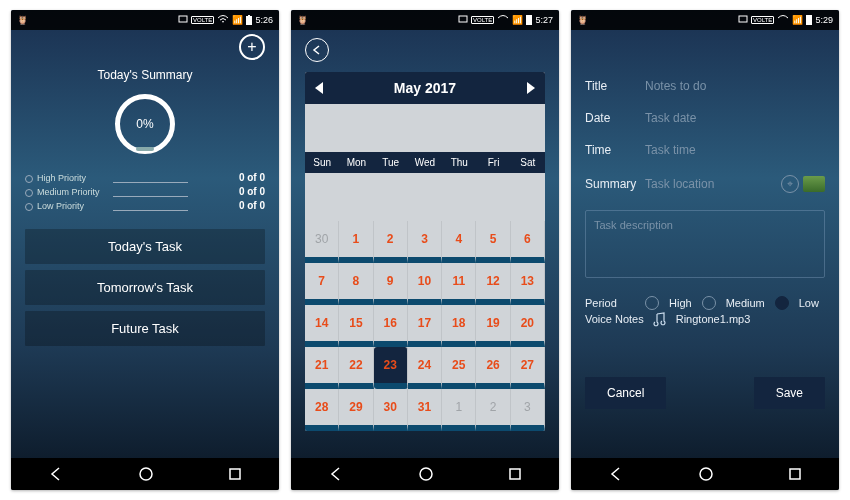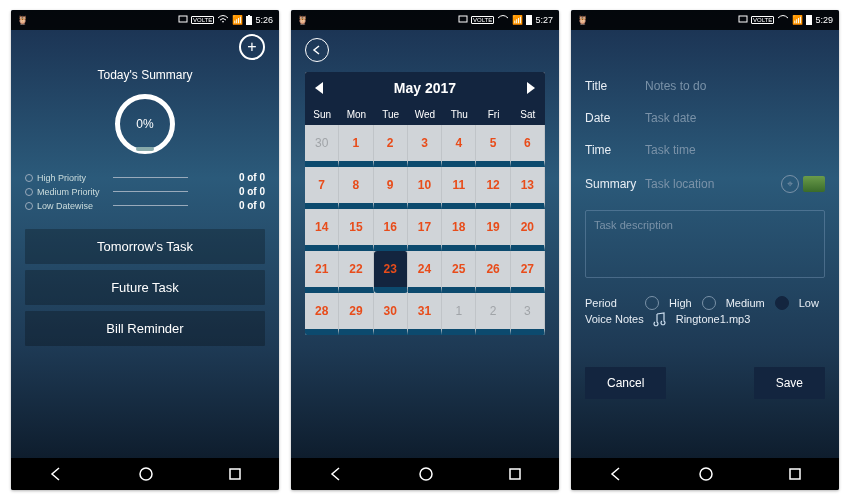--- a/index.html
+++ b/index.html
@@ -10,50 +10,50 @@
   .statusbar svg { fill: #fff; }
   .navbar { height: 32px; background: #000; display: flex; align-items: center; justify-content: space-around; margin-top: auto; }
   .navbar svg { fill: none; stroke: #fff; stroke-width: 1.5; }
   .content { flex: 1; padding: 8px 14px; position: relative; }
   
   .add-btn { position: absolute; top: 4px; right: 14px; width: 26px; height: 26px; border: 2px solid #fff; border-radius: 50%; display: flex; align-items: center; justify-content: center; font-size: 16px; font-weight: 300; }
   .summary-title { text-align: center; margin-top: 30px; font-size: 12px; font-weight: 400; }
   .ring { width: 60px; height: 60px; border: 5px solid #fff; border-radius: 50%; margin: 12px auto 18px; display: flex; align-items: center; justify-content: center; font-size: 12px; position: relative; }
   .ring::after { content:""; position:absolute; bottom:-2px; left:50%; transform:translateX(-50%); width:18px; height:4px; background:#8aa; border-radius:2px; }
   .priorities { font-size: 9px; color: #cdd; margin-bottom: 18px; }
-  .prio-row { display: flex; align-items: center; margin-bottom: 3px; }
+  .prio-row { display: flex; align-items: flex-end; margin-bottom: 3px; }
   .prio-dot { width: 8px; height: 8px; border: 1px solid #9ab; border-radius: 50%; margin-right: 4px; flex-shrink:0; }
   .prio-label { flex: 0 0 70px; }
   .prio-bar { flex: 1; height: 1px; background: #9ab; margin: 0 6px; }
   .prio-count { font-weight: 600; color:#fff; font-size:10px;padding-left:45px; }
   .menu-btn { background: rgba(0,0,0,0.25); text-align: center; padding: 10px 0; font-size: 13px; margin-bottom: 6px; border-radius:1px; }
   
   .back-btn { width: 24px; height: 24px; border: 1.5px solid #fff; border-radius: 50%; display: flex; align-items: center; justify-content: center; margin-bottom: 10px; }
   .cal { background: #d0d4d8; border-radius: 2px; overflow: hidden; }
   .cal-header { background: #13253f; display: flex; align-items: center; justify-content: space-between; padding: 8px 10px; font-size: 14px; font-weight: 600; }
   .cal-arrow { width: 0; height: 0; border-top: 6px solid transparent; border-bottom: 6px solid transparent; }
   .cal-arrow.left { border-right: 8px solid #fff; }
   .cal-arrow.right { border-left: 8px solid #fff; }
-  .cal-grid { display: grid; grid-template-columns: repeat(7,1fr); }
+  .cal-grid { display: grid; grid-template-columns: repeat(7,1fr); margin-top: 48px; }
   .cal-wd { background: #13253f; color: #fff; text-align: center; font-size: 10px; padding: 5px 0; }
   .cal-day { text-align: center; font-size: 12px; padding: 11px 0; color: #e84c1a; font-weight: 600; border-right: 1px solid #c0c4c8; border-bottom: 6px solid #0c4a6e; }
   .cal-day.other { color: #a0a4a8; font-weight:400; }
   .cal-day.sel { background: #13253f; color: #e84c1a; border-radius: 3px; }
   
   .form-row { display: flex; align-items: center; font-size: 12px; padding: 9px 0; border-bottom: 0px solid rgba(255,255,255,0.05); }
   .form-label { width: 60px; color: #e8eef5; font-weight:500; }
   .form-ph { color: #7a92a8; flex:1; }
   .loc-icons { display:flex; gap:4px; align-items:center; }
   .loc-icon { width:18px; height:18px; border:1px solid #7a92a8; border-radius:50%; display:flex; align-items:center; justify-content:center; font-size:10px; color:#7a92a8; }
   .thumb { width:22px; height:16px; background:linear-gradient(#6a9b4a,#3a6b2a); border-radius:2px; }
   .desc-box { border: 1px solid rgba(130,160,190,0.4); border-radius: 2px; padding: 8px; font-size: 11px; color: #7a92a8; height: 68px; margin: 8px 0 18px; }
   .period-row { display:flex; align-items:center; gap:10px; font-size:11px; margin-bottom:1px; color:#e8eef5; }
   .radio { width:14px; height:14px; border:1.5px solid #7a92a8; border-radius:50%; display:inline-block; vertical-align:middle; }
   .radio.sel { background: radial-gradient(circle,#13253f 45%, transparent 50%); border-color:#13253f; background-color:#13253f; }
-  .voice-row { display:flex; align-items:center; gap:8px; font-size:11px; color:#e8eef5; margin-bottom:40px; }
+  .voice-row { display:flex; align-items:center; gap:8px; font-size:11px; color:#e8eef5; margin-bottom:50px; }
   .btn-row { display:flex; justify-content:space-between; }
   .action-btn { background:#13253f; padding:9px 22px; font-size:12px; border-radius:1px; }
   .volte { border:1px solid #fff; font-size:6px; padding:0 1px; border-radius:1px; }
 </style>
 </head>
 <body>
 
 <div class="phone">
   <div class="statusbar">
     <span>🦉</span>
@@ -87,28 +87,28 @@
           <span class="prio-count">0 of 0</span>
         </div>
       <div class="prio-row">
           <span class="prio-dot"></span>
           <span class="prio-label">Medium Priority</span>
           <span class="prio-bar"></span>
           <span class="prio-count">0 of 0</span>
         </div>
       <div class="prio-row">
           <span class="prio-dot"></span>
-          <span class="prio-label">Low Datewise</span>
+          <span class="prio-label">Low Priority</span>
           <span class="prio-bar"></span>
           <span class="prio-count">0 of 0</span>
         </div>
     </div>
+    <div class="menu-btn">Today's Task</div>
     <div class="menu-btn">Tomorrow's Task</div>
     <div class="menu-btn">Future Task</div>
-    <div class="menu-btn">Bill Reminder</div>
   </div>
   <div class="navbar">
     <svg width="18" height="18" viewBox="0 0 18 18">
         <path d="M12 3 L5 9 L12 15"></path>
       </svg>
     <svg width="18" height="18" viewBox="0 0 18 18">
         <circle cx="9" cy="9" r="6"></circle>
       </svg>
     <svg width="16" height="16" viewBox="0 0 16 16">
         <rect x="3" y="3" width="10" height="10"></rect>

